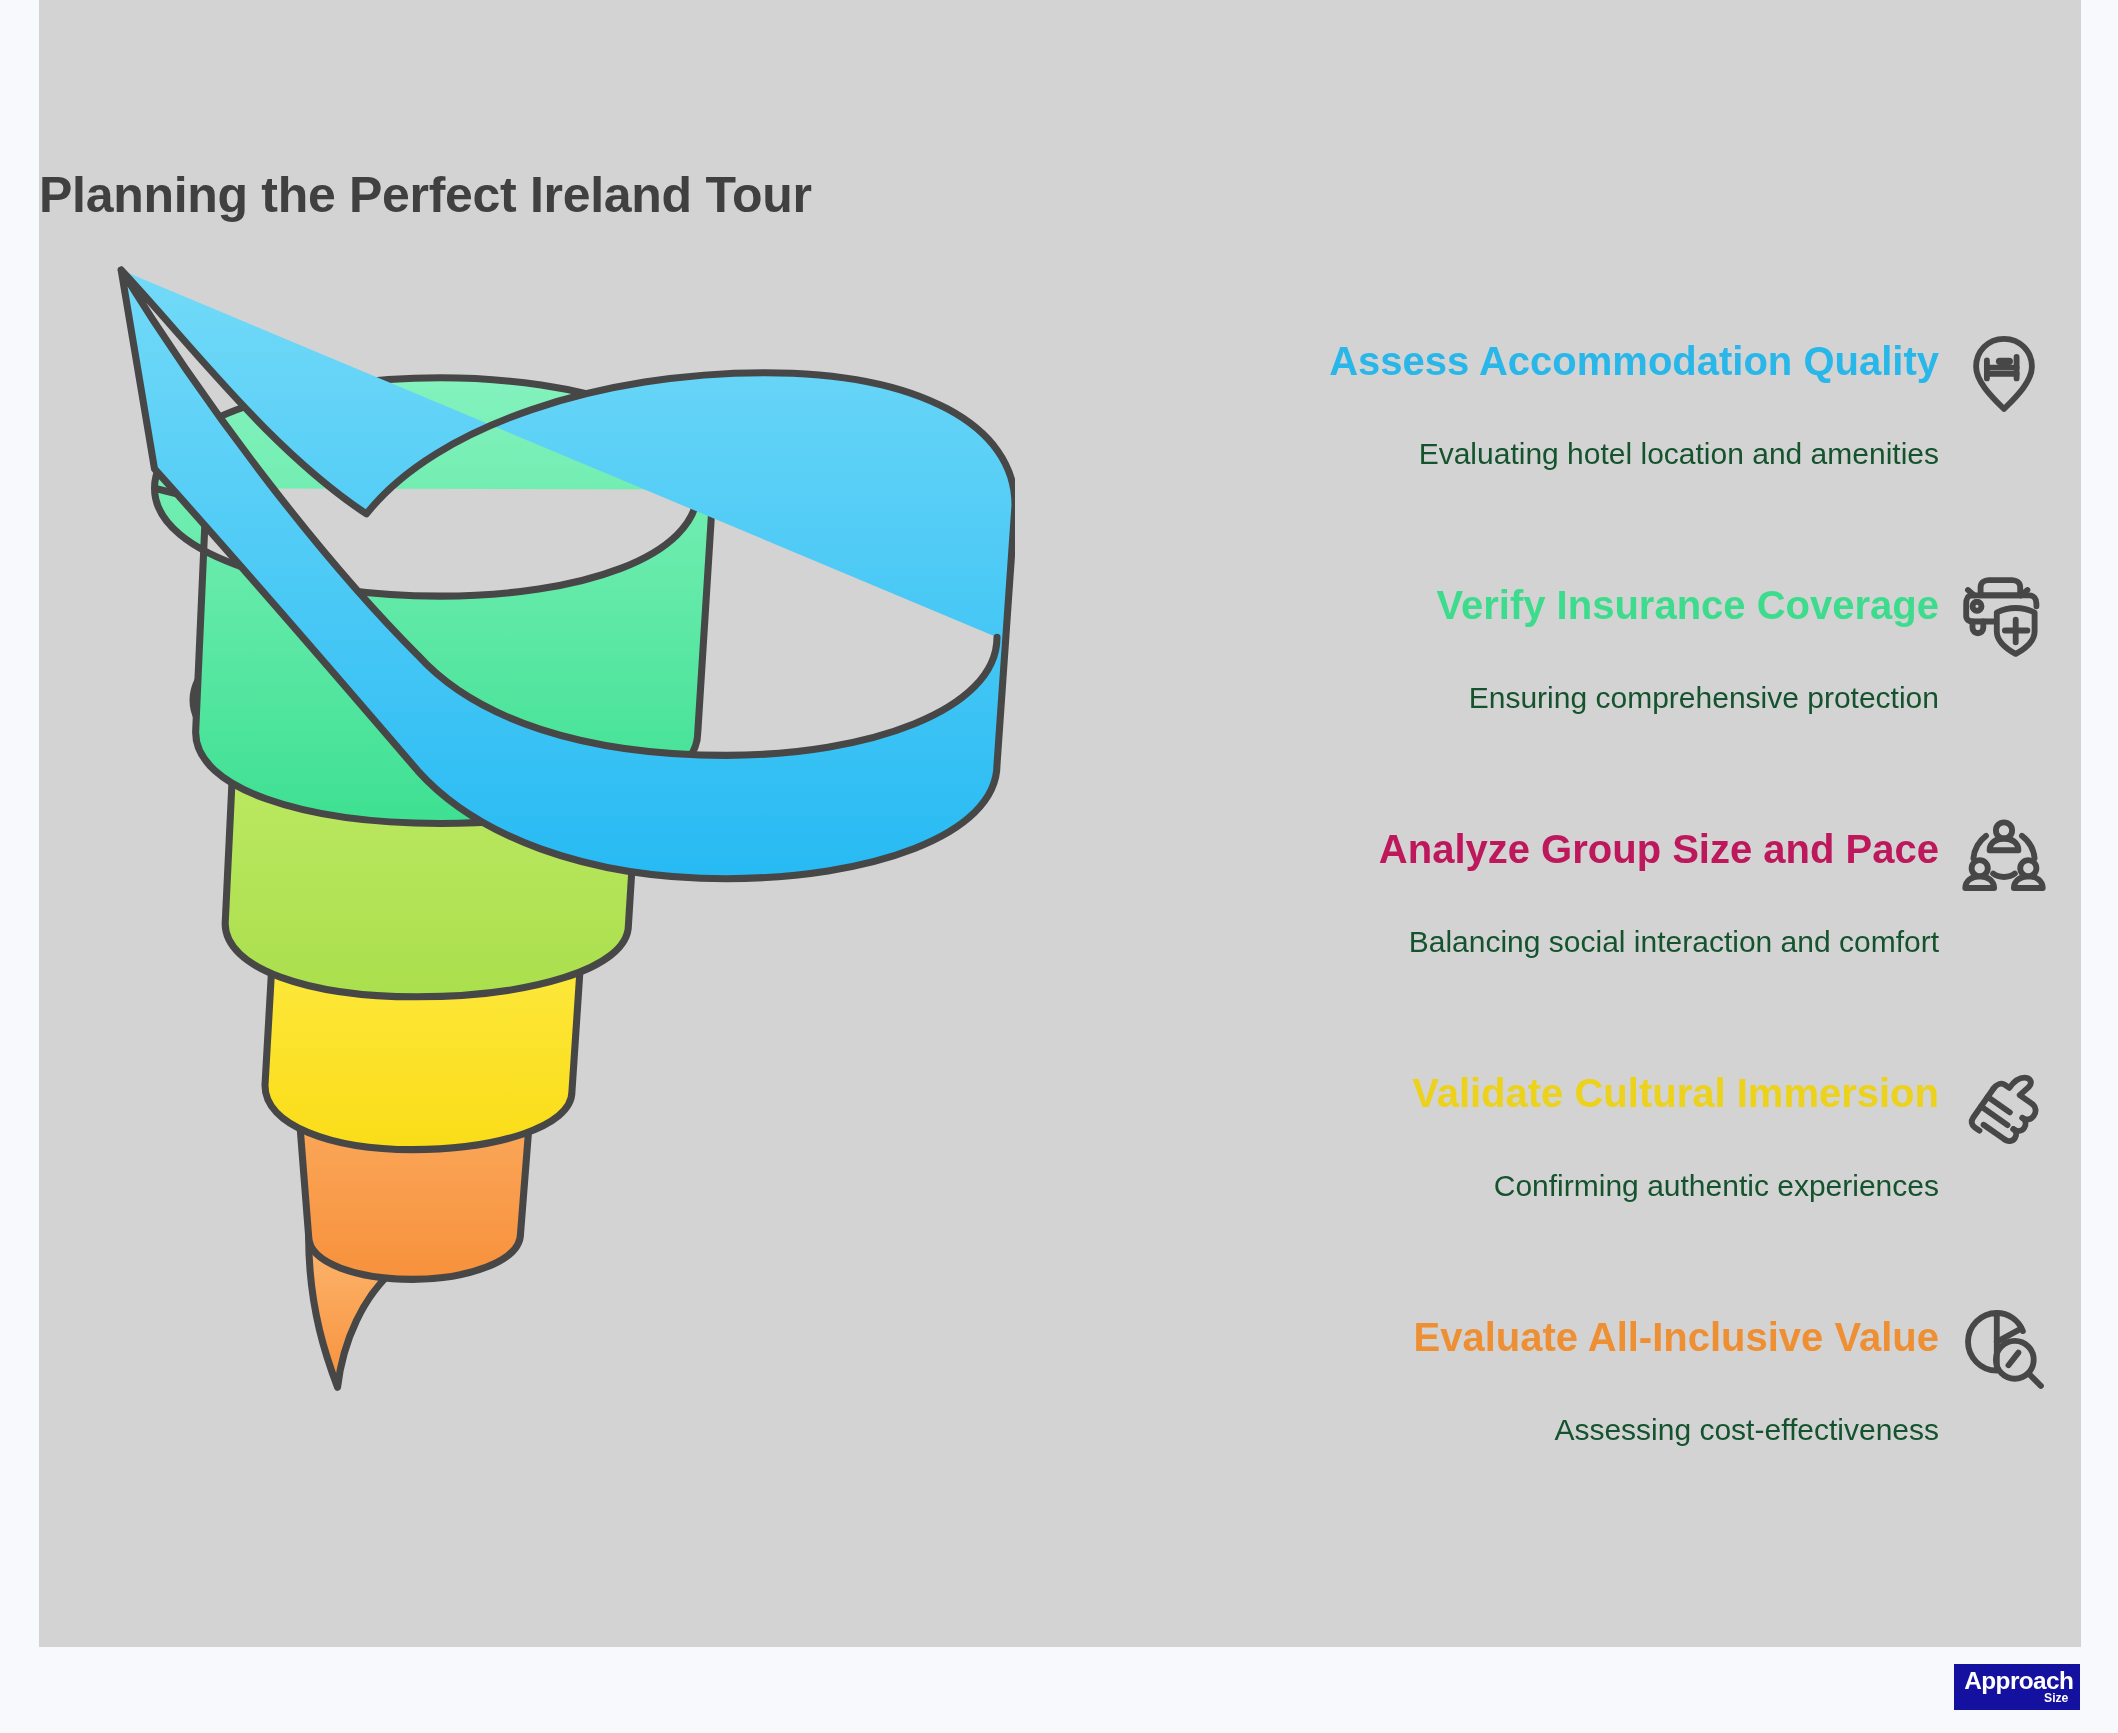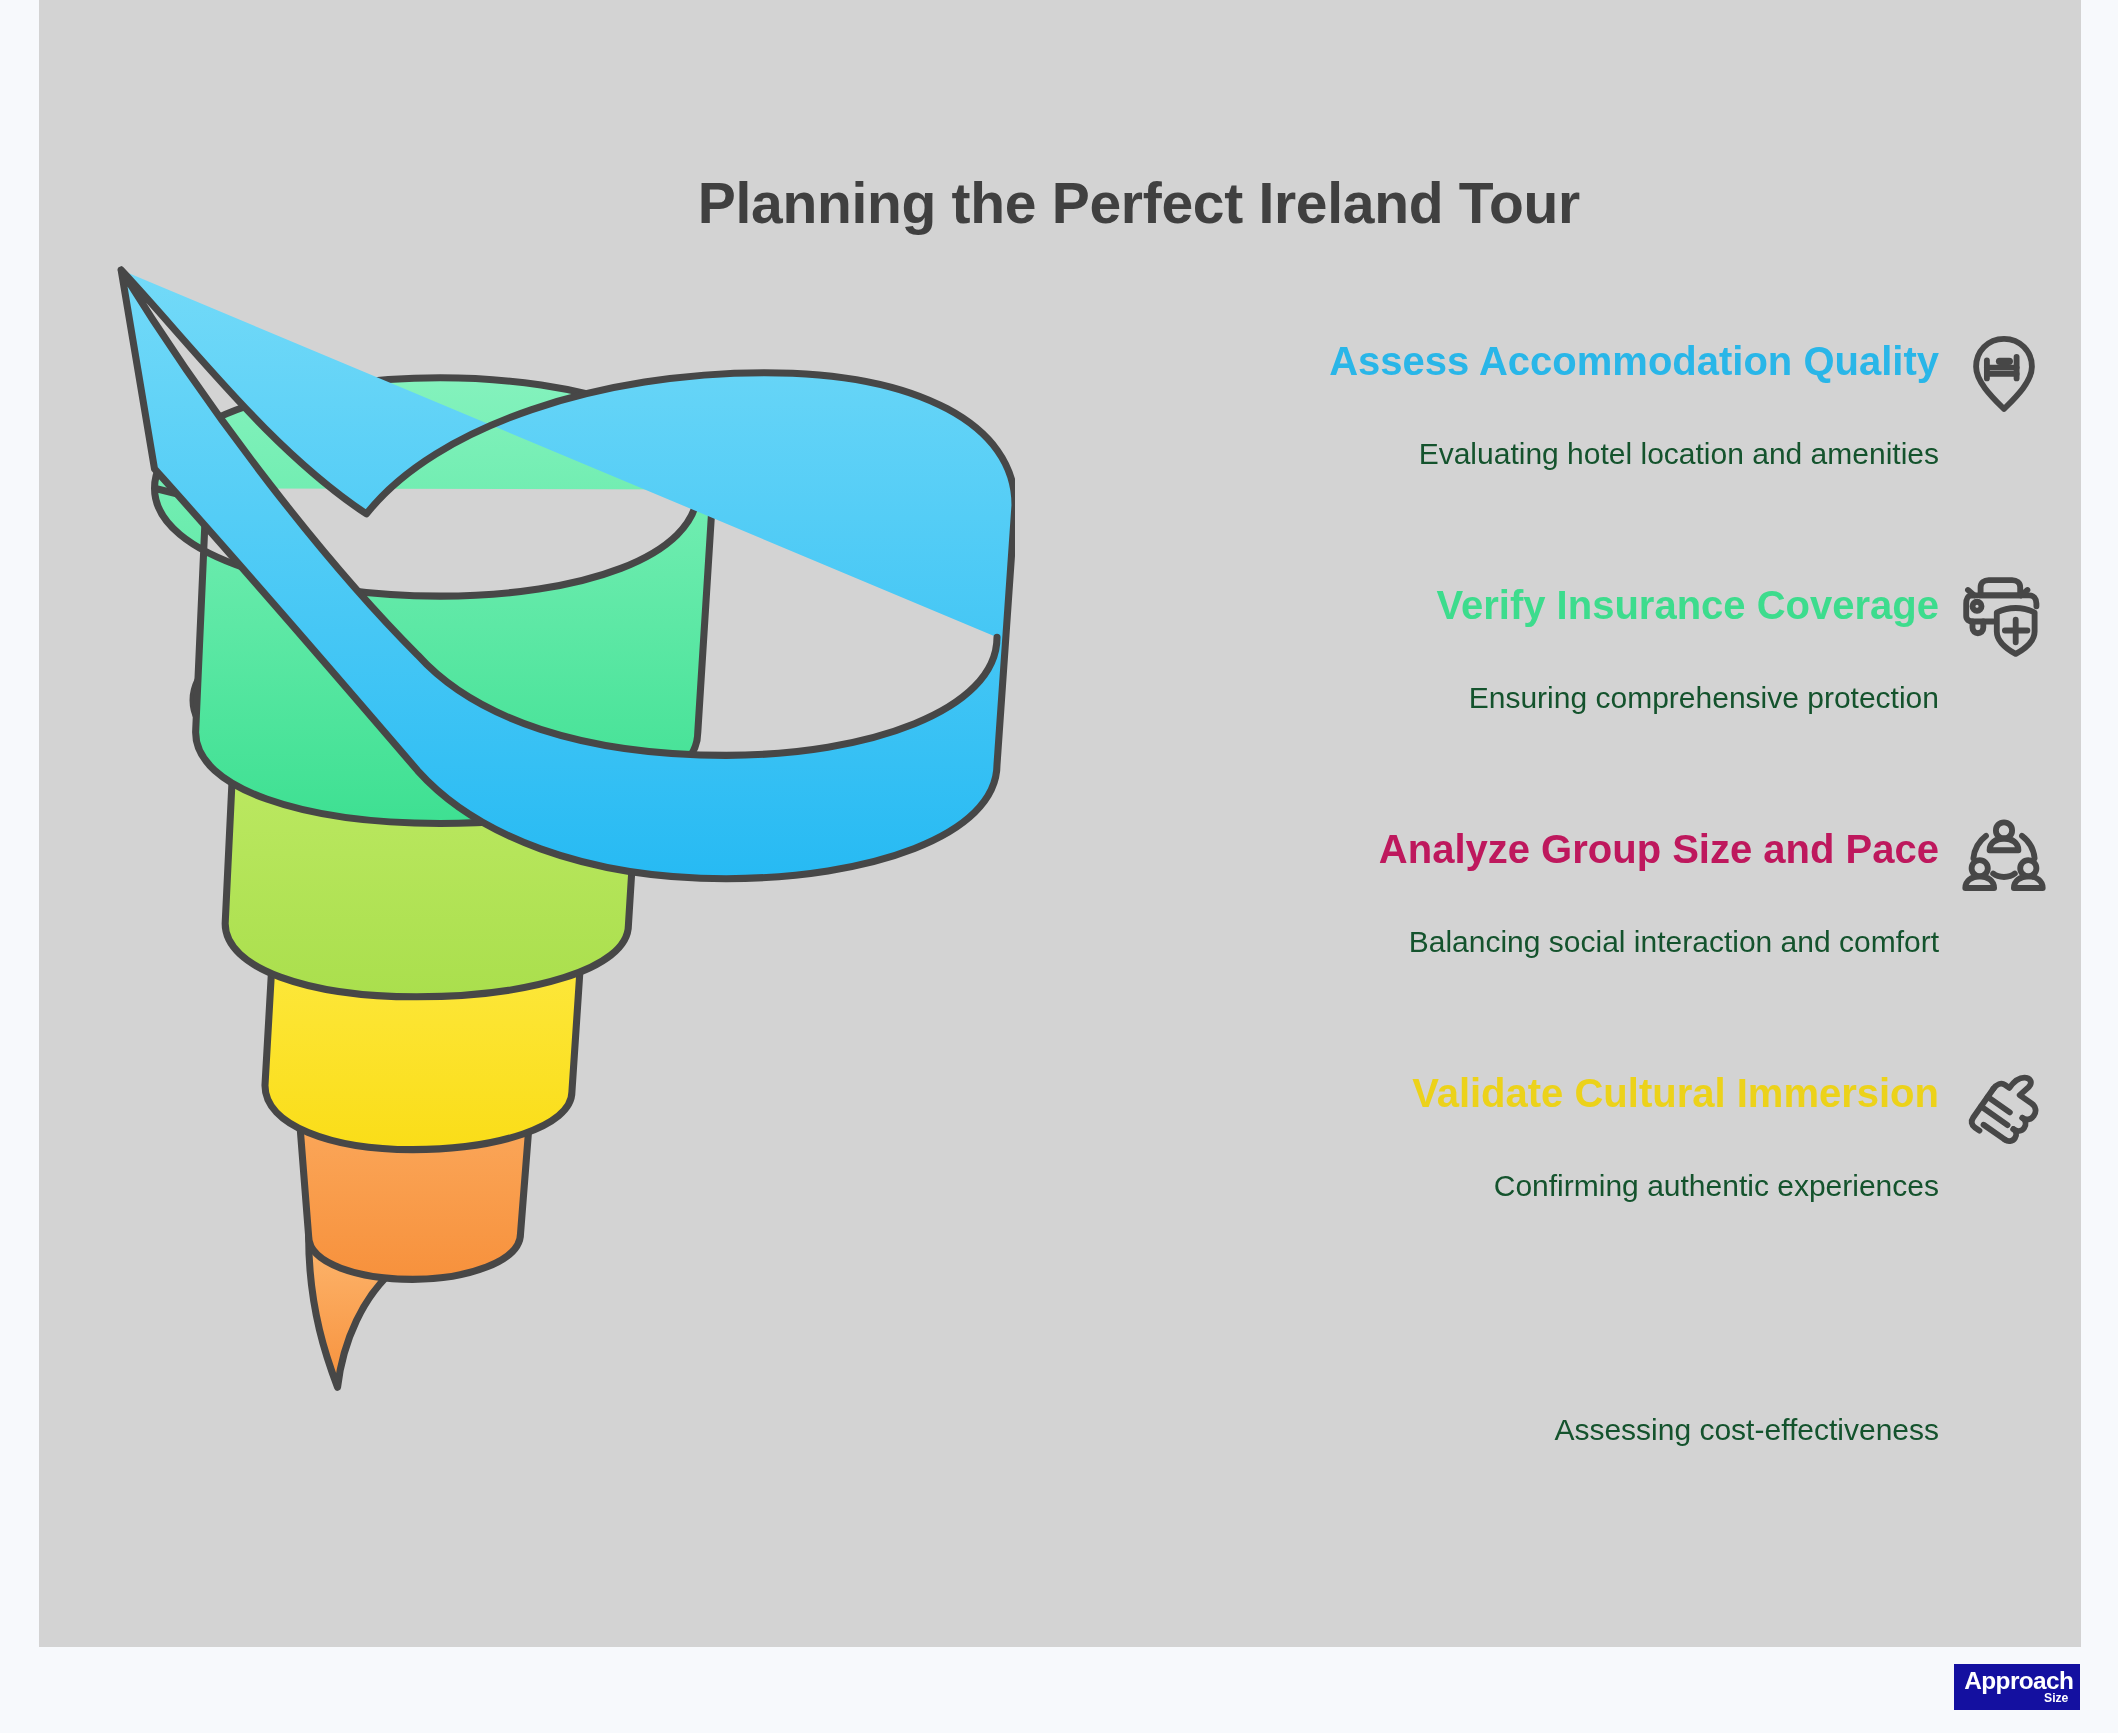--- a/index.html
+++ b/index.html
@@ -25,22 +25,22 @@
     top: 0px;
     width: 2042px;
     height: 1647px;
     background: #d3d3d3;
   }
   .page-title {
     position: absolute;
     left: 0;
     top: 132px;
     width: 1541px;
-    text-align: right;
-    font-size: 57px;
+    text-align: left;
+    font-size: 50px;
     font-weight: bold;
     color: #404040;
     letter-spacing: -0.3px;
     white-space: nowrap;
   }
 
   
   .funnel-wrap {
     position: absolute;
     left: 77px;
@@ -297,20 +297,33 @@
                 <path d="M30 42 L30 81 C30 86, 33 89, 38 89 L44 89"></path>
                 <path d="M30 53 L60 53 M30 66 L66 66"></path>
               </g>
             </svg>
           </div>
         </div>
         <div class="step-sub">Confirming authentic experiences</div>
       </div>
 
       <div class="step">
+        <div class="step-headrow">
+          <div class="step-title" style="color:#ef8f33">Evaluate All-Inclusive Value</div>
+          <div class="step-icon">
+            <svg viewBox="0 0 100 100" fill="none" stroke="#474747" stroke-width="6.5" stroke-linecap="round" stroke-linejoin="round">
+              <path d="M42 10 C24 10, 10 25, 10 42 C10 59, 24 74, 42 74 L42 42 Z"></path>
+              <path d="M42 10 C55 10, 66 18, 71 30"></path>
+              <path d="M42 42 L68 28"></path>
+              <circle cx="62" cy="62" r="21"></circle>
+              <path d="M77 77 L91 91"></path>
+              <path d="M55 68 L66 54"></path>
+            </svg>
+          </div>
+        </div>
         <div class="step-sub">Assessing cost-effectiveness</div>
       </div>
 
     </div>
   </div>
 
   <div class="logo">
     <div class="logo-main">Approach</div>
     <div class="logo-sub">Size</div>
   </div>

